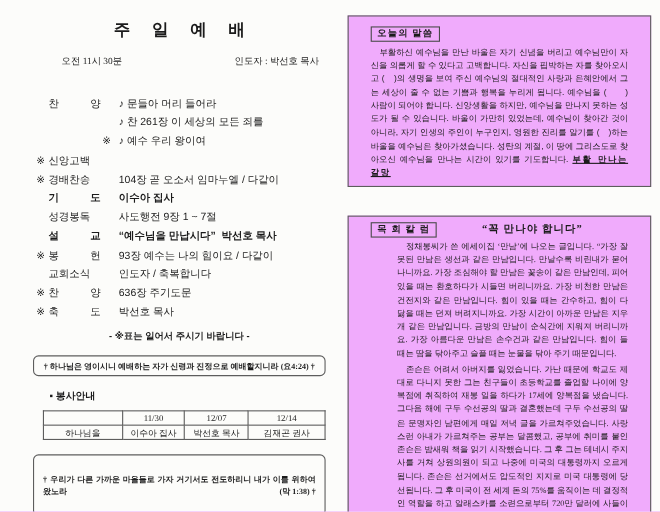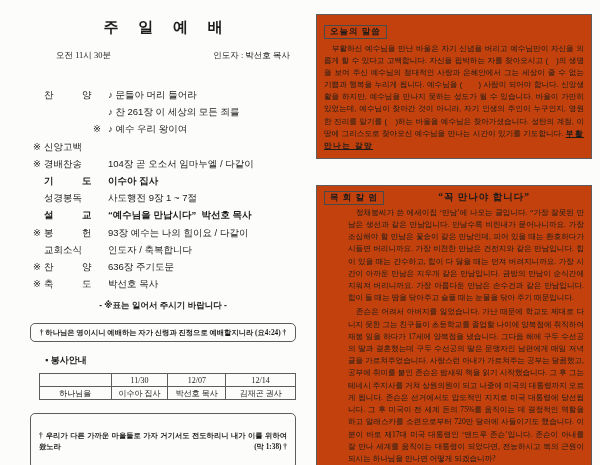--- a/index.html
+++ b/index.html
@@ -45,21 +45,21 @@
   .service-head { margin-top:12px; font-size:9px; font-weight:bold; padding-left:15px; }
   table.duty {
     border-collapse:collapse; margin:6px 0 0 9px;
     font-family:"Liberation Serif","DejaVu Serif",serif; font-size:8px; text-align:center;
   }
   table.duty td { border:1px solid #5d5d5d; height:13px; padding:0 2px; }
   .cw1 { width:72px; } .cw2 { width:57px; } .cw3 { width:58px; } .cw4 { width:70px; }
 
   
   .right-col { position:absolute; left:316px; top:14px; width:276px; }
-  .sec { border:1px solid #5d5d5d; padding:5px 7px 6px; background:#c2410c; }
+  .sec { border:1px solid #5d5d5d; padding:5px 20px 6px; background:#f0abfc; }
   .tab {
     display:inline-block; border:1px solid #4a4a4a; padding:1px 5px 2px;
     font-weight:bold; font-size:8.5px; letter-spacing:1px; line-height:9px;
   }
   .word-body {
     margin-top:4px; font-size:7.6px; line-height:12.1px;
     text-align:justify; word-break:break-all; text-indent:8px;
   }
   .hl { font-weight:bold; text-decoration:underline; letter-spacing:1.5px; }
   .sec2 { margin-top:26px; }

